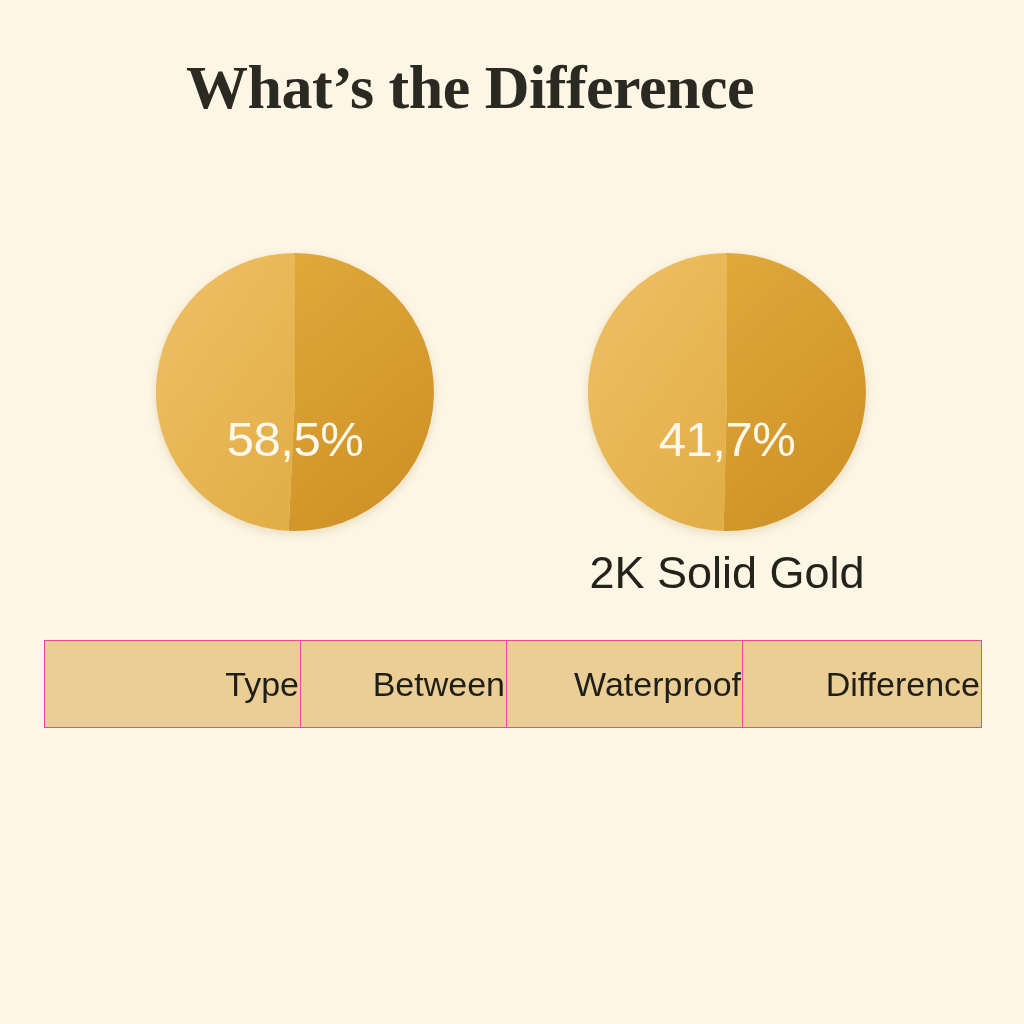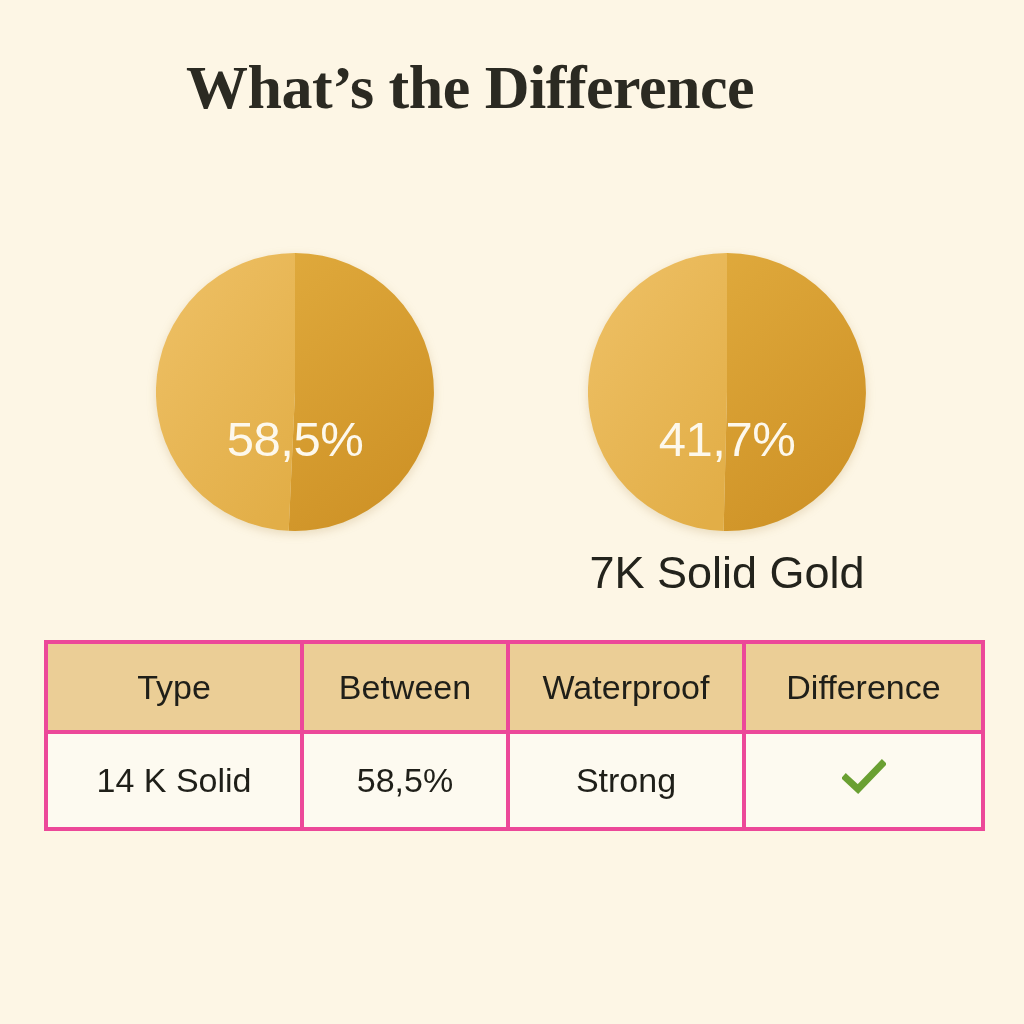--- a/index.html
+++ b/index.html
@@ -109,22 +109,22 @@
     table-layout: fixed;
     background: #fdfaf0;
   }
   table.spec col.c0 { width: 256px; }
   table.spec col.c1 { width: 206px; }
   table.spec col.c2 { width: 236px; }
   table.spec col.c3 { width: 239px; }
 
   table.spec th,
   table.spec td {
-    border: 4px solid #ec4899;
-    text-align: center;
+    border: 1px solid #ec4899;
+    text-align: right;
     vertical-align: middle;
     font-family: "Liberation Sans", sans-serif;
     color: #1f1f19;
   }
   table.spec thead th {
     background: #ebce96;
     height: 84px;
     font-weight: normal;
     font-size: 34px;
     letter-spacing: 0px;
@@ -185,49 +185,37 @@
         <path d="M139 139 L139 0 A139 139 0 1 1 135.6 277.96 Z" fill="url(#gradDark10)"></path>
 
         <path d="M139 139 L135.6 277.96 A139 139 0 0 1 139 0 Z" fill="url(#gradLight10)"></path>
       </svg>
       <div class="pie-value">41,7%</div>
     </div>
 
   </div>
 
   <div class="captions">
-    <div class="caption right">7K Solid Gold</div>
+    <div class="caption right">2K Solid Gold</div>
   </div>
 
   <div class="table-wrap">
     <table class="spec">
       <colgroup>
         <col class="c0">
           <col class="c1">
           <col class="c2">
           <col class="c3">
       </colgroup>
       <thead>
         <tr>
           <th>Type</th>
           <th>Between</th>
           <th>Waterproof</th>
           <th>Difference</th>
         </tr>
       </thead>
       <tbody>
-        <tr>
-          <td>14 K Solid</td>
-          <td>58,5%</td>
-          <td>Strong</td>
-          <td>
-            <span class="check-svg">
-              <svg width="44" height="36" viewBox="0 0 44 36" aria-hidden="true">
-                <path d="M4 19 L16 30 L40 5" fill="none" stroke="#6aa032" stroke-width="7" stroke-linecap="square" stroke-linejoin="miter"></path>
-              </svg>
-            </span>
-          </td>
-        </tr>
       </tbody>
     </table>
   </div>
 
 </div>
 
 </body></html>

